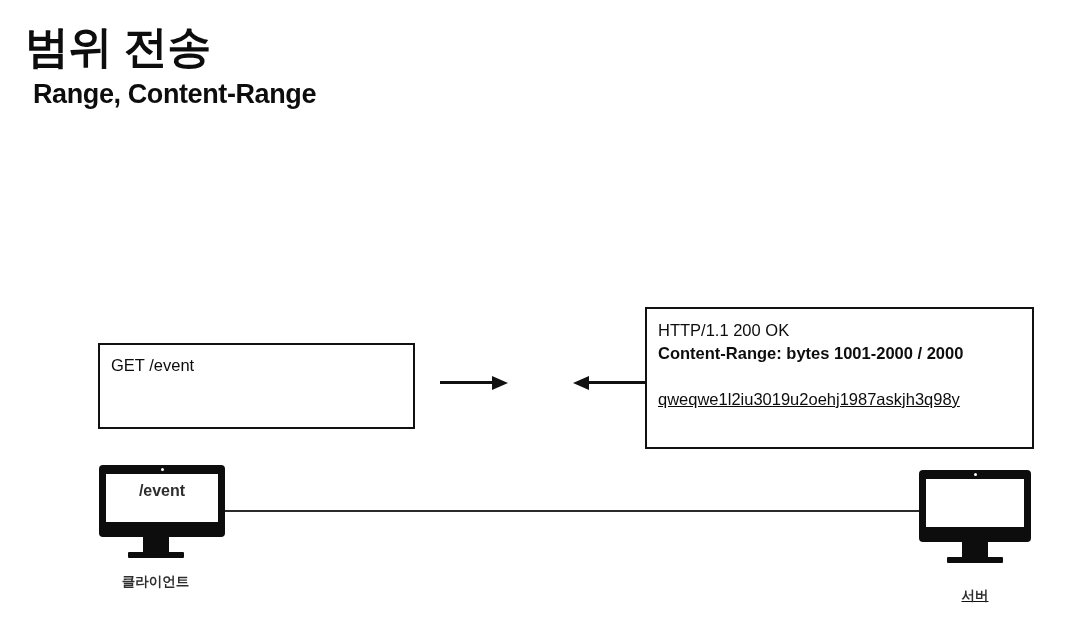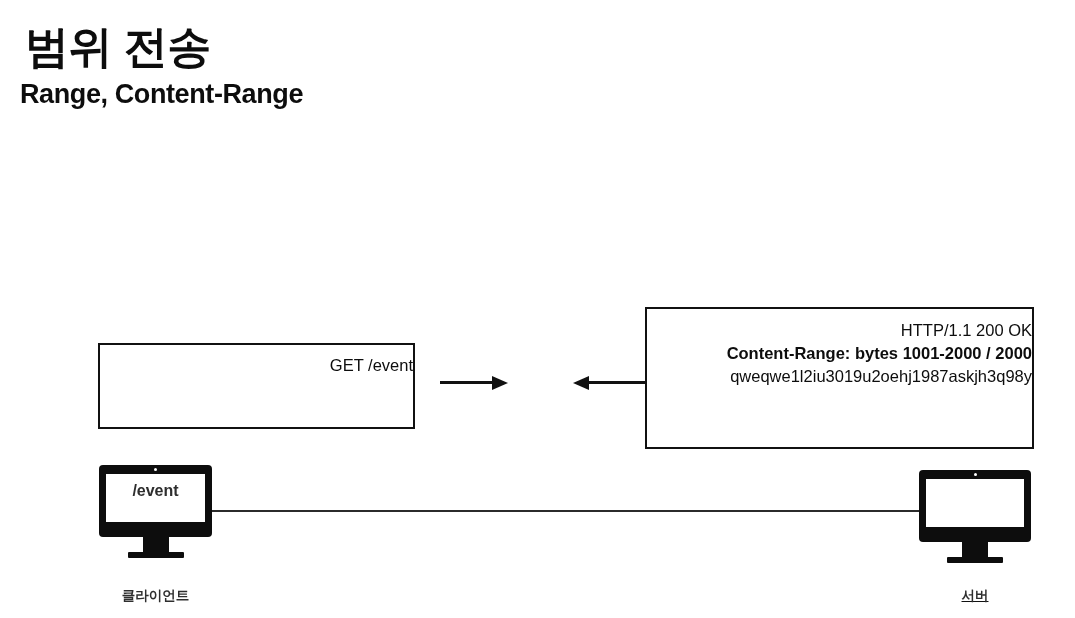--- a/index.html
+++ b/index.html
@@ -31,31 +31,30 @@
     color: #0d0d0d;
     margin: 5px;
     white-space: nowrap;
   }
   #slide-subtitle {
     font-size: 27px;
     font-weight: bold;
     line-height: 1.15;
     letter-spacing: -0.4px;
     color: #0d0d0d;
-    margin: 8px 0 0 0;
+    margin: 8px 0 0 13px;
     white-space: nowrap;
   }
 
   
   .msg-box {
     position: absolute;
     box-sizing: border-box;
     background: #ffffff;
     border: 2px solid #111111;
-    text-align: right;
   }
   #request-box {
     left: 98px;
     top: 343px;
     width: 317px;
     height: 86px;
     padding: 9px 0 0 11px;
   }
   #response-box {
     left: 645px;
@@ -67,20 +66,22 @@
   .msg-line {
     font-size: 16.5px;
     line-height: 23px;
     white-space: nowrap;
     color: #0d0d0d;
   }
   .msg-line.bold {
     font-weight: bold;
   }
   .msg-line.spacer-above {
+    margin-top: 23px;
+    text-decoration: underline;
   }
 
   
   .arrow {
     position: absolute;
     height: 18px;
   }
   .arrow-shaft {
     position: absolute;
     top: 8px;
@@ -173,26 +174,26 @@
     height: 6px;
     background: #0d0d0d;
     margin: 0 auto;
     border-radius: 1px;
   }
   .monitor-label {
     text-align: center;
     font-size: 13.5px;
     font-weight: bold;
     color: #2e2e2e;
-    margin-top: 29px;
+    margin-top: 15px;
     white-space: nowrap;
   }
 
   #client-node { left: 99px; top: 465px; width: 113px; }
-  #client-node .monitor-bezel { width: 113px; height: 72px; }
+  #client-node .monitor-bezel { width: 126px; height: 72px; }
   #client-node .monitor-screen { height: 48px; }
 
   #server-node { left: 919px; top: 470px; width: 112px; text-decoration: underline; }
   #server-node .monitor-bezel { width: 112px; height: 72px; }
   #server-node .monitor-screen { height: 48px; }
   #server-node .monitor-label { margin-top: 24px; }
 </style>
 </head>
 <body>
 

